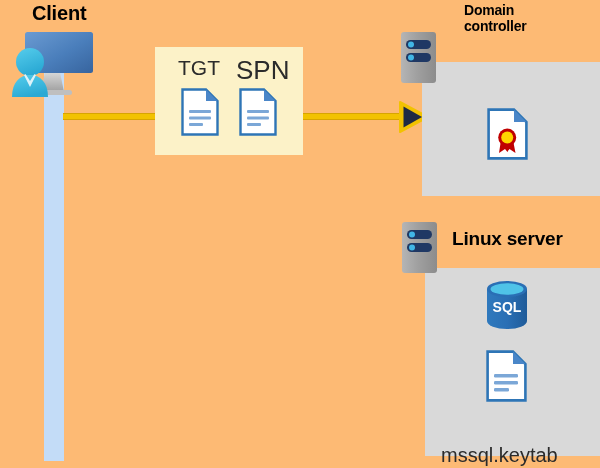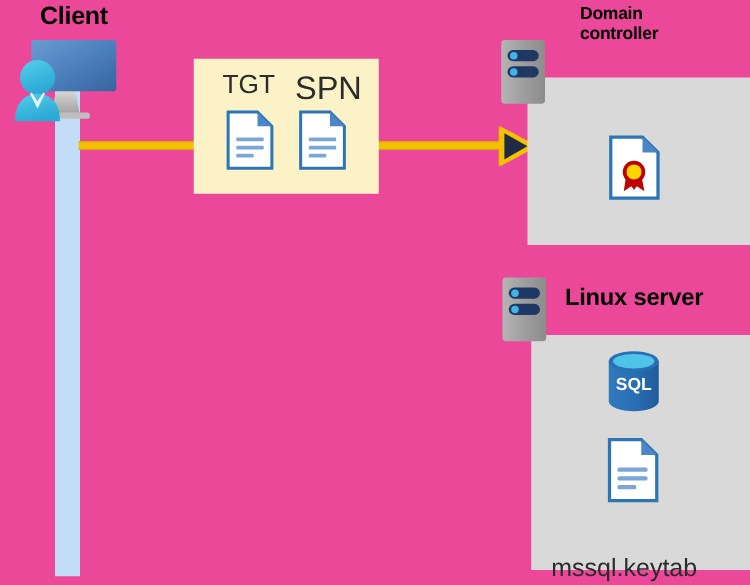--- a/index.html
+++ b/index.html
@@ -4,21 +4,21 @@
 <style>
   html, body {
     margin: 0;
     padding: 0;
     background: #ffffff;
   }
   #canvas {
     position: relative;
     width: 600px;
     height: 468px;
-    background: #ec4899;
+    background: #fdba74;
     overflow: hidden;
     font-family: "Liberation Sans", sans-serif;
     text-decoration: underline;
   }
 
   
   .label-bold {
     position: absolute;
     font-weight: bold;
     color: #000000;

